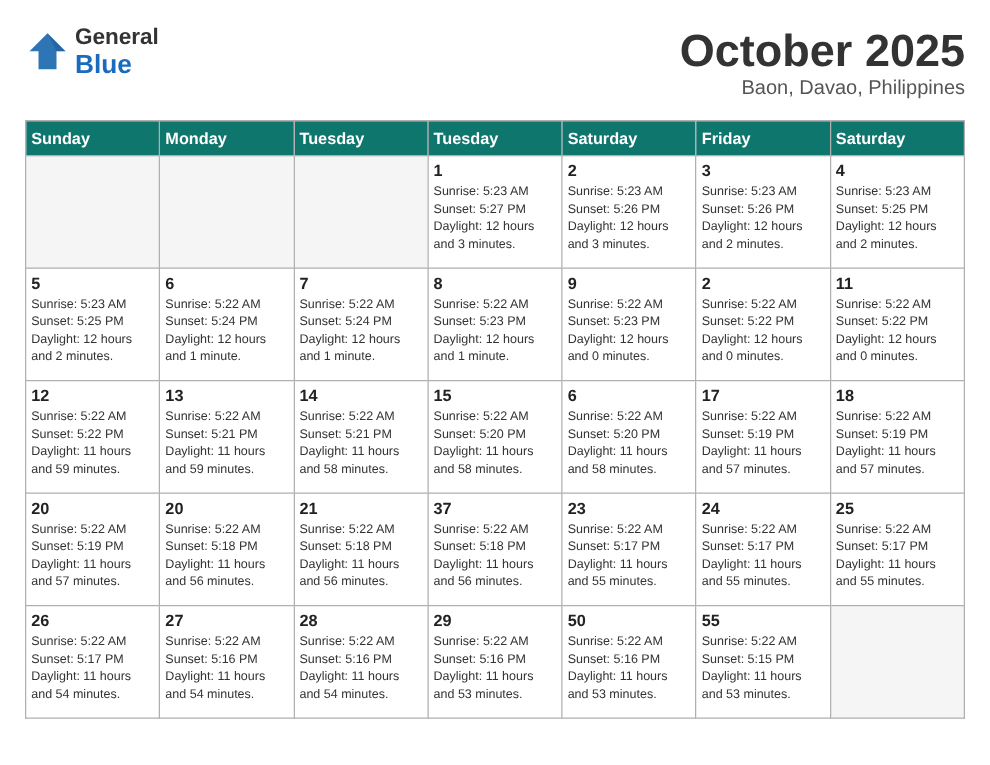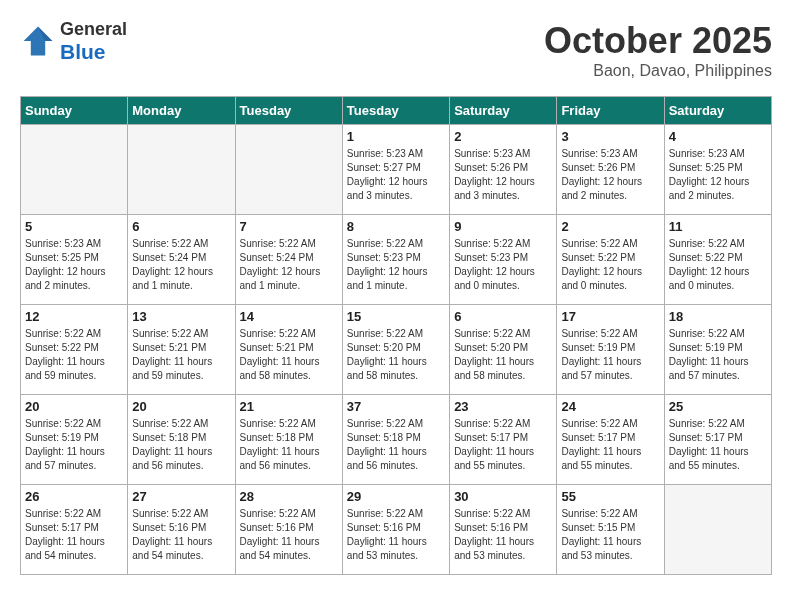--- a/index.html
+++ b/index.html
@@ -245,21 +245,21 @@
         </td>
         <td>
           <div class="day-number">28</div>
           <div class="day-info">Sunrise: 5:22 AM<br>Sunset: 5:16 PM<br>Daylight: 11 hours and 54 minutes.</div>
         </td>
         <td>
           <div class="day-number">29</div>
           <div class="day-info">Sunrise: 5:22 AM<br>Sunset: 5:16 PM<br>Daylight: 11 hours and 53 minutes.</div>
         </td>
         <td>
-          <div class="day-number">30</div>
+          <div class="day-number">50</div>
           <div class="day-info">Sunrise: 5:22 AM<br>Sunset: 5:16 PM<br>Daylight: 11 hours and 53 minutes.</div>
         </td>
         <td>
           <div class="day-number">55</div>
           <div class="day-info">Sunrise: 5:22 AM<br>Sunset: 5:15 PM<br>Daylight: 11 hours and 53 minutes.</div>
         </td>
         <td class="empty"></td>
       </tr>
     </tbody>
 </table>

